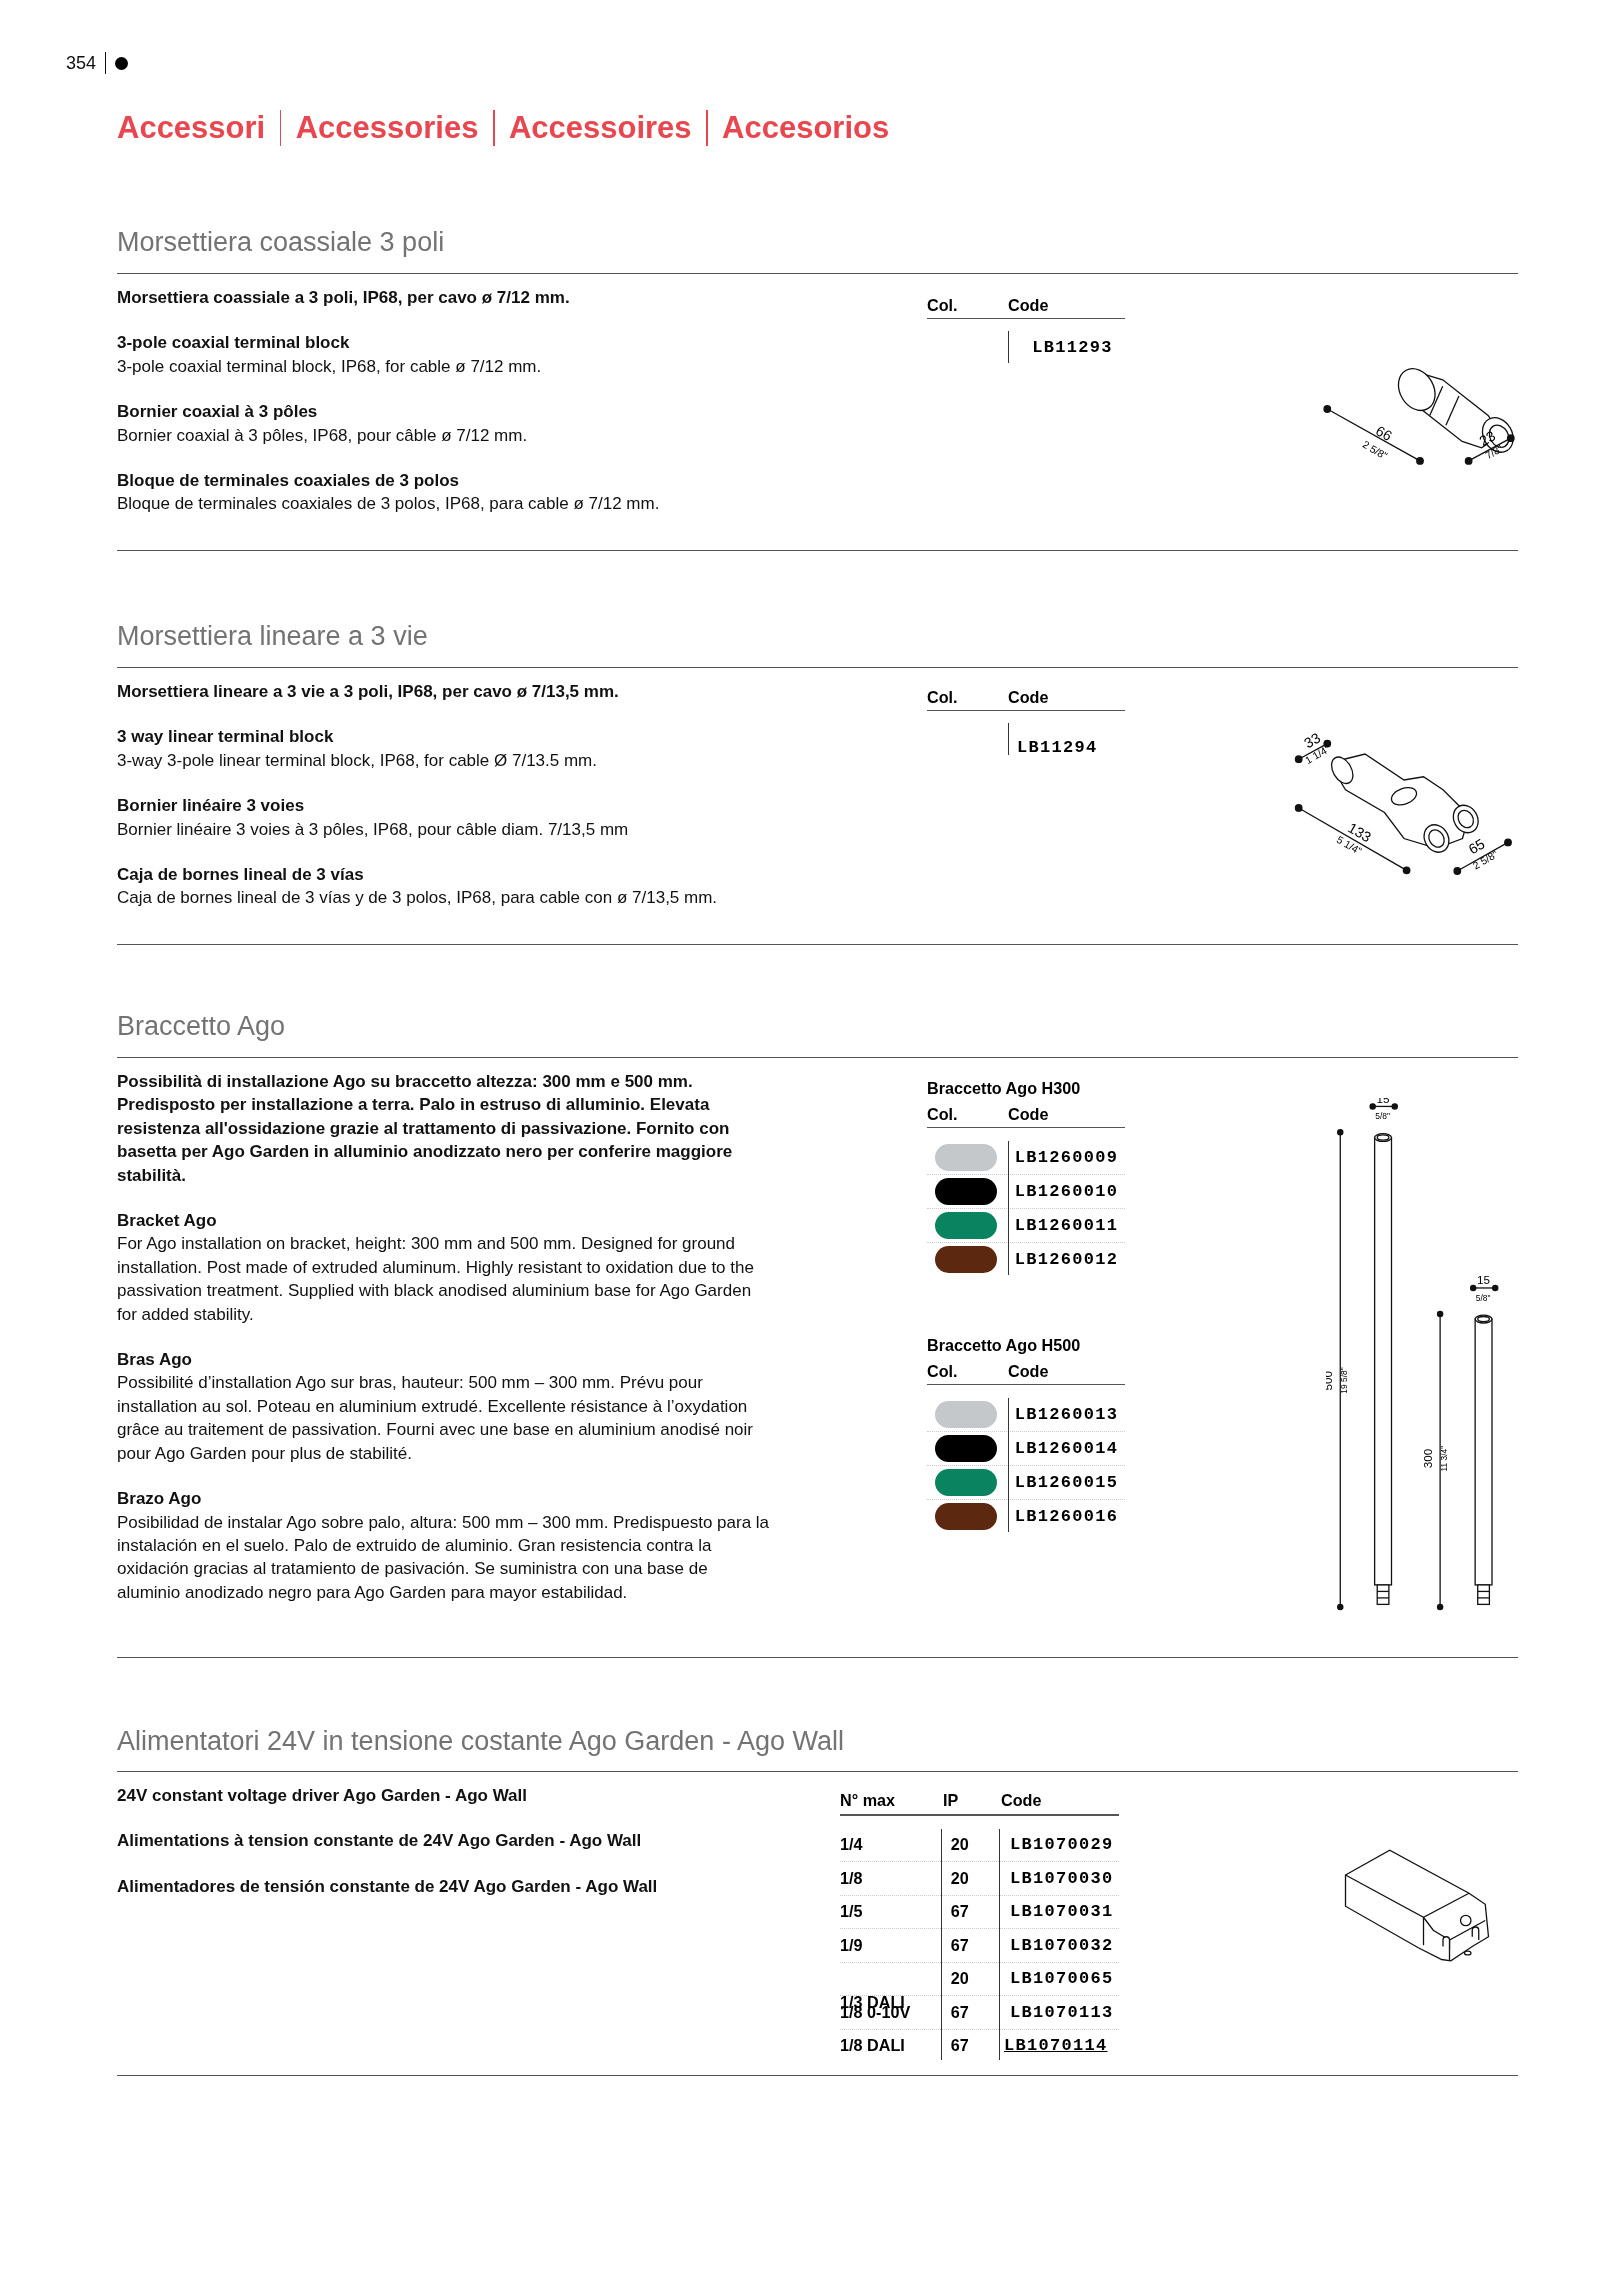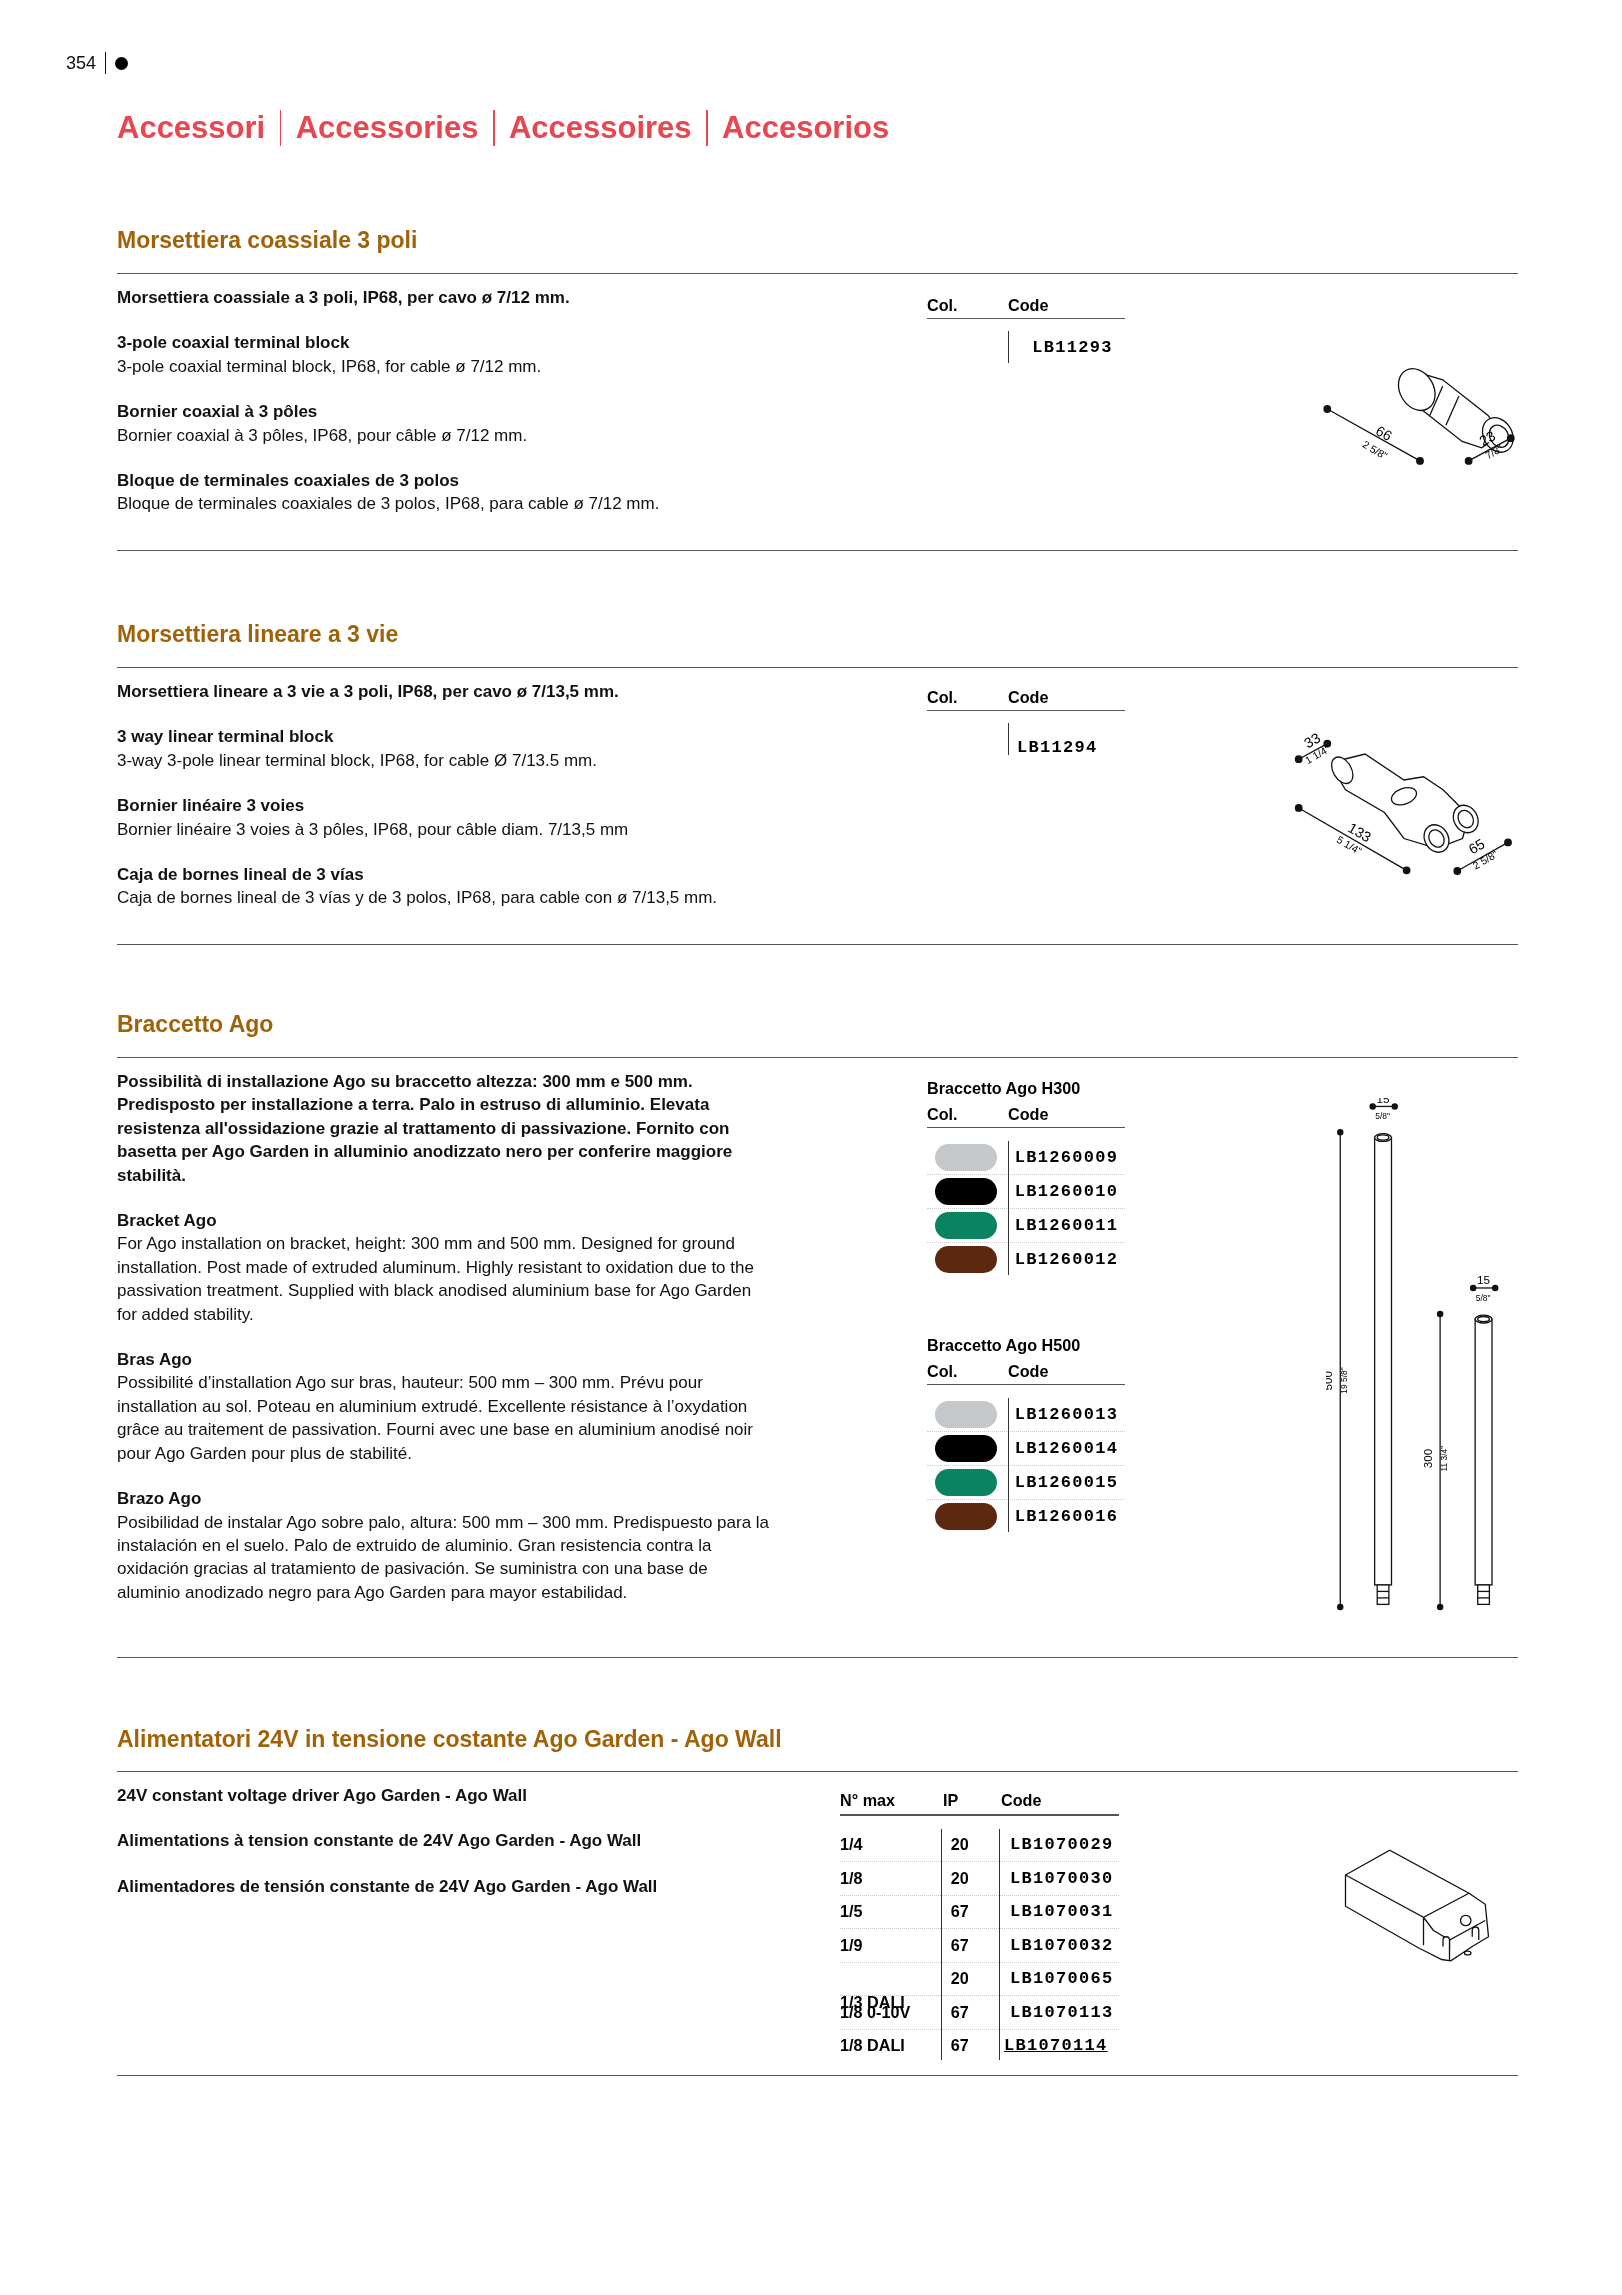--- a/index.html
+++ b/index.html
@@ -6,21 +6,21 @@
   html, body { width: 1623px; height: 2295px; background: #ffffff; }
   body { position: relative; font-family: "Liberation Sans", "DejaVu Sans", sans-serif; color: #000; overflow: hidden; }
   .abs { position: absolute; }
   .pageno { left: 66px; top: 52px; font-size: 18px; color: #111; display: flex; align-items: center; gap: 9px; }
   .pageno .sep { width: 1.3px; height: 22px; background: #111; }
   .pageno .dot { width: 13px; height: 13px; border-radius: 50%; background: #000; }
   .main-title { left: 117px; top: 110px; font-size: 31px; color: #e8474f; display: flex; align-items: flex-start; gap: 0; white-space: nowrap; }
   .main-title .bold { font-weight: 700; }
   .main-title .light { font-weight: 700; }
   .main-title .vbar { width: 1.9px; height: 36px; background: #e8474f; margin: 0 14.3px; }
-  .sec-title { left: 117px; font-size: 23px; font-weight: 700; color: #a16207; white-space: nowrap; }
+  .sec-title { left: 117px; font-size: 27px; font-weight: 400; color: #737373; white-space: nowrap; }
   .hr { left: 117px; width: 1401px; height: 1.3px; background: #555; }
   .txt { left: 117px; width: 702px; font-size: 17px; line-height: 23.4px; color: #111; }
   .txt .b { font-weight: 700; display: block; }
   .txt p { margin-bottom: 22px; }
   .txt .lead { font-weight: 700; margin-bottom: 22px; }
   .th { font-size: 16.2px; font-weight: 700; }
   .th-line { height: 1.3px; background: #555; }
   .code { font-family: "Liberation Mono", "DejaVu Sans Mono", monospace; font-weight: 700; font-size: 17px; letter-spacing: 1.3px; }
   .vline { width: 1.3px; background: #333; }
   .swatch { width: 62px; height: 27px; border-radius: 13.6px; }

